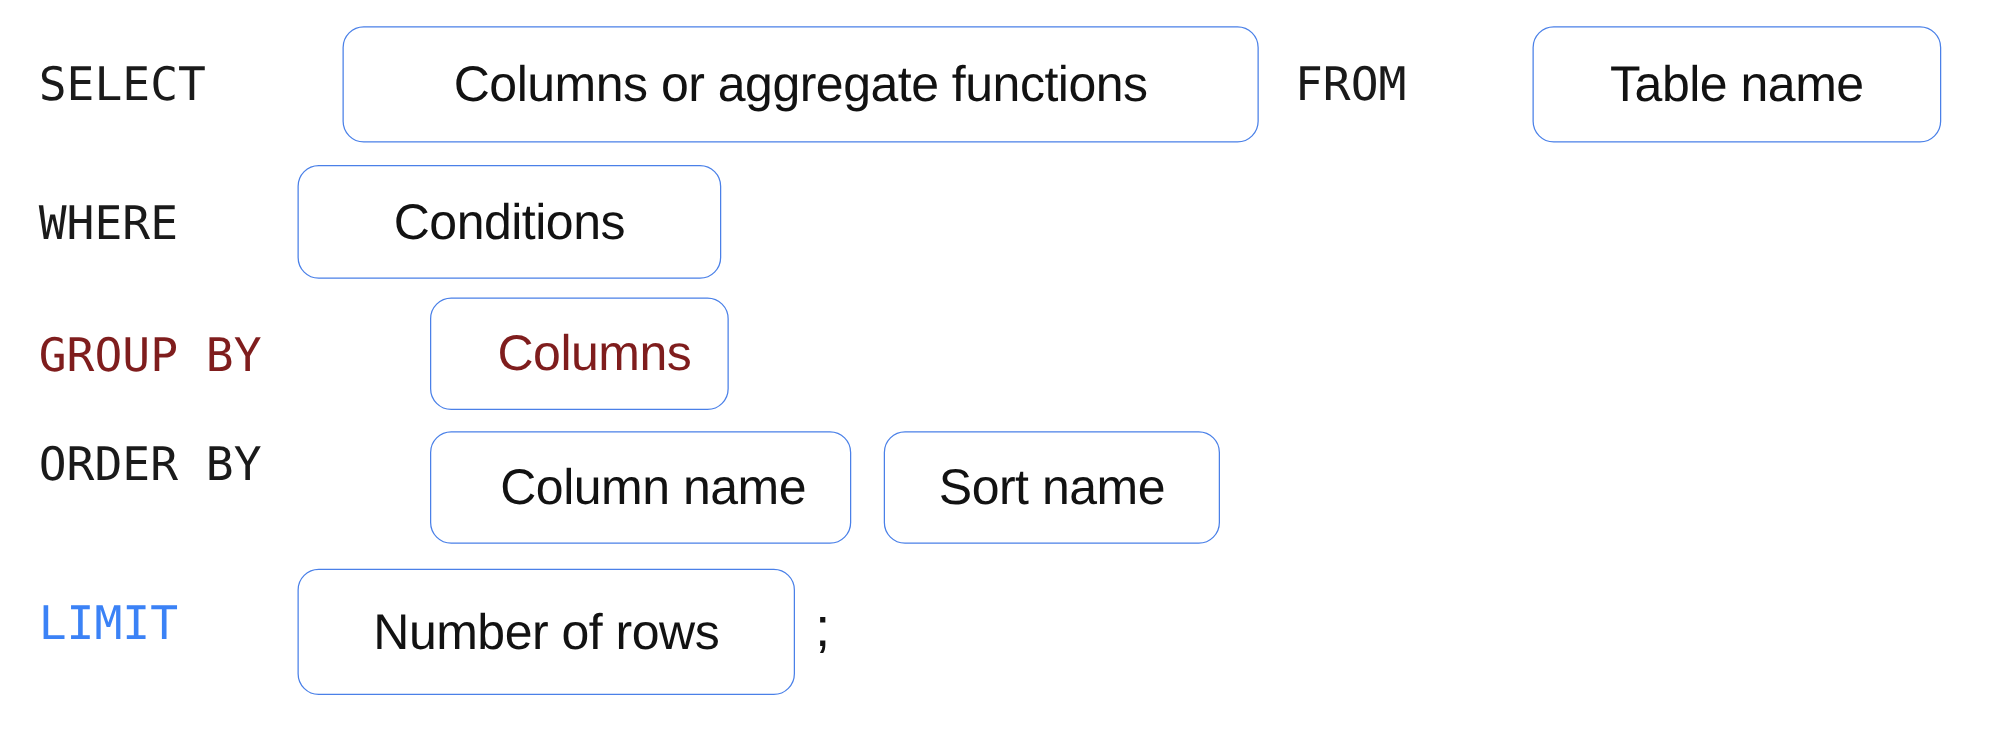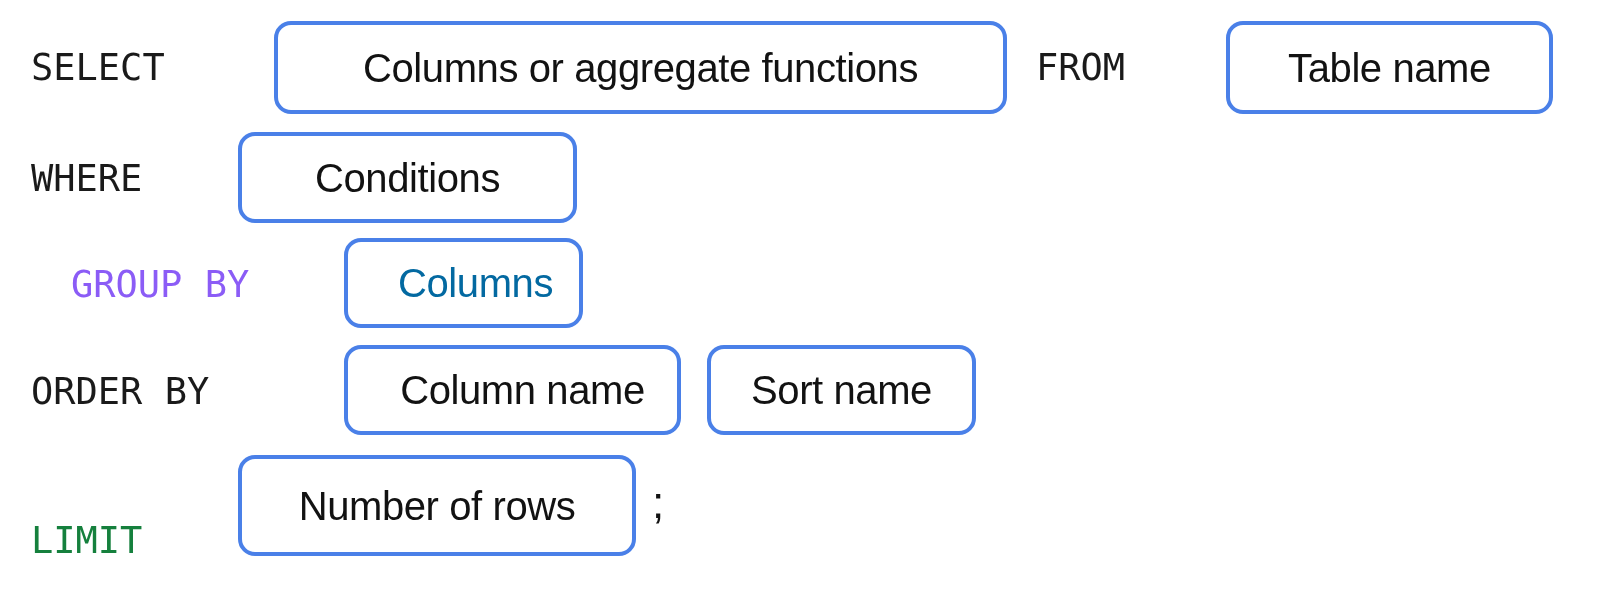--- a/index.html
+++ b/index.html
@@ -33,21 +33,21 @@
     line-height: 1;
     display: flex;
     align-items: center;
   }
 
   
   .slot {
     position: absolute;
     box-sizing: border-box;
     background: #ffffff;
-    border: 4px solid #b91c1c;
+    border: 1px solid #b91c1c;
     border-radius: 17px;
     display: flex;
     align-items: center;
     justify-content: center;
   }
   .slot-label {
     font-family: "Liberation Sans", sans-serif;
     font-size: 40px;
     font-weight: 400;
     color: #121212;
@@ -82,34 +82,34 @@
         <span class="slot-label" style="color: rgb(18, 18, 18);">Table name</span>
       </div>
     </div>
     <div style="position: absolute; left: 0px; top: 0px; width: 100%; height: 100%; pointer-events: none; padding-left: 21px;">
       <div class="keyword" style="left: 31px; top: 151px; width: 184px; height: 54px; color: rgb(26, 26, 26); pointer-events: auto; letter-spacing: 0px;">WHERE</div>
       <div class="slot" style="left: 238px; top: 132px; width: 339px; height: 91px; border-color: rgb(74, 128, 232); pointer-events: auto;">
         <span class="slot-label" style="color: rgb(18, 18, 18);">Conditions</span>
       </div>
     </div>
     <div style="position: absolute; left: 0px; top: 0px; width: 100%; height: 100%; pointer-events: none;">
-      <div class="keyword" style="left: 31px; top: 257px; width: 295px; height: 54px; color: #8b5cf6; pointer-events: auto; letter-spacing: 0px; margin-left: 40px;">GROUP BY</div>
+      <div class="keyword" style="left: 31px; top: 257px; width: 295px; height: 54px; color: #7f1d1d; pointer-events: auto; letter-spacing: 0px;">GROUP BY</div>
       <div class="slot" style="left: 344px; top: 238px; width: 239px; height: 90px; border-color: rgb(74, 128, 232); pointer-events: auto;">
-        <span class="slot-label" style="color: #0369a1; margin-left: 24px;">Columns</span>
+        <span class="slot-label" style="color: #7f1d1d; margin-left: 24px;">Columns</span>
       </div>
     </div>
     <div style="position: absolute; left: 0px; top: 0px; width: 100%; height: 100%; pointer-events: none;">
-      <div class="keyword" style="left: 31px; top: 364px; width: 295px; height: 54px; color: rgb(26, 26, 26); pointer-events: auto; letter-spacing: 0px;">ORDER BY</div>
+      <div class="keyword" style="left: 31px; top: 344px; width: 295px; height: 54px; color: rgb(26, 26, 26); pointer-events: auto; letter-spacing: 0px;">ORDER BY</div>
       <div class="slot" style="left: 344px; top: 345px; width: 337px; height: 90px; border-color: rgb(74, 128, 232); pointer-events: auto; padding-left: 20px;">
         <span class="slot-label" style="color: rgb(18, 18, 18);">Column name</span>
       </div>
       <div class="slot" style="left: 707px; top: 345px; width: 269px; height: 90px; border-color: rgb(74, 128, 232); pointer-events: auto;">
         <span class="slot-label" style="color: rgb(18, 18, 18);">Sort name</span>
       </div>
     </div>
     <div style="position: absolute; left: 0px; top: 0px; width: 100%; height: 100%; pointer-events: none;">
-      <div class="keyword" style="left: 31px; top: 471px; width: 184px; height: 54px; color: #15803d; pointer-events: auto; letter-spacing: 0px; margin-top: 42px;">LIMIT</div>
+      <div class="keyword" style="left: 31px; top: 471px; width: 184px; height: 54px; color: #3b82f6; pointer-events: auto; letter-spacing: 0px;">LIMIT</div>
       <div class="slot" style="left: 238px; top: 455px; width: 398px; height: 101px; border-color: rgb(74, 128, 232); pointer-events: auto; text-align: right;">
         <span class="slot-label" style="color: rgb(18, 18, 18);">Number of rows</span>
       </div>
       <div class="punct" style="left: 652px; top: 478px; width: 26px; height: 50px; color: rgb(18, 18, 18); pointer-events: auto;">;</div>
     </div>
   </div>
 
 </body></html>

